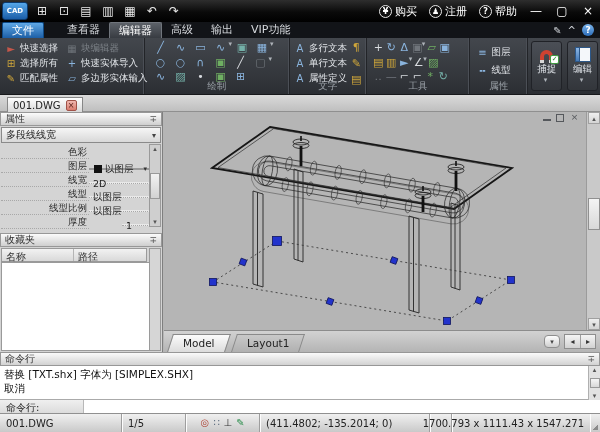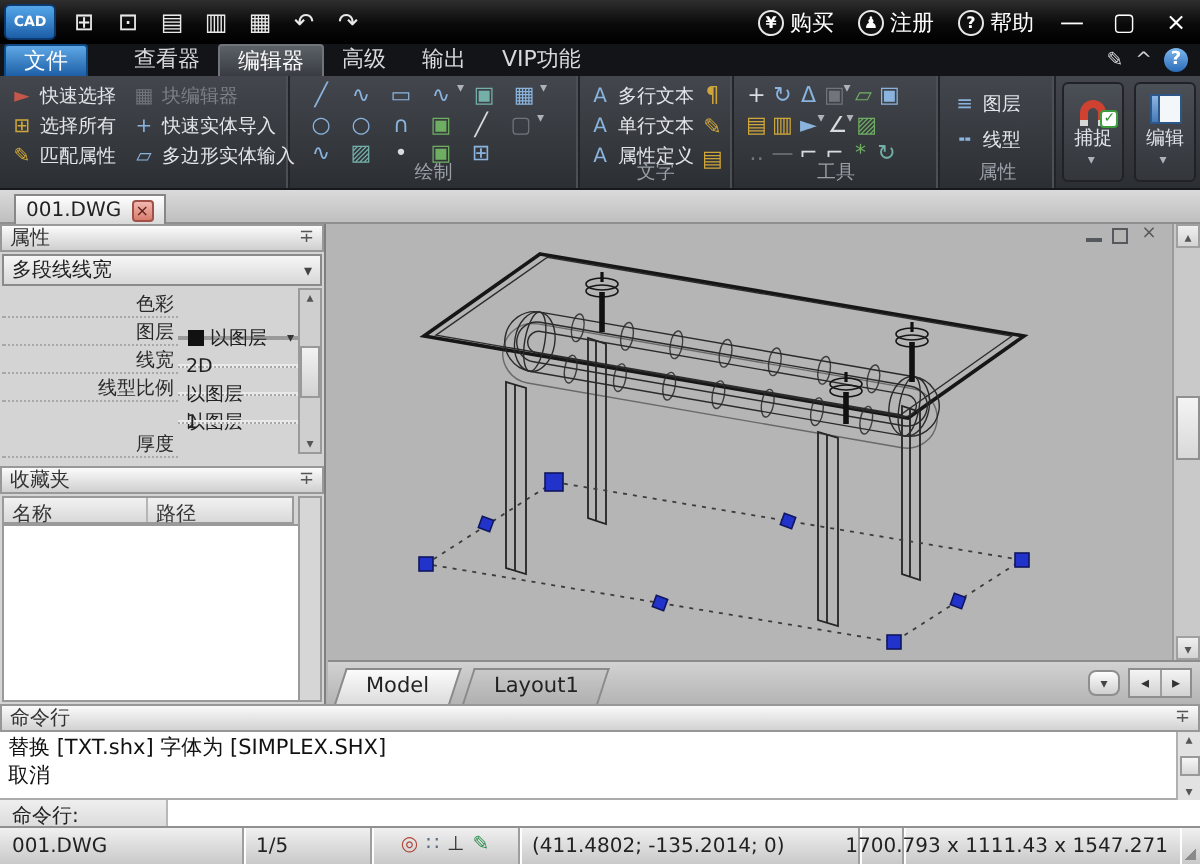--- a/index.html
+++ b/index.html
@@ -385,21 +385,21 @@
     <div class="val">2D</div>
   </div>
   <div class="prow" style="top:61px;">
     <div class="lbl">线宽</div>
     <div class="val">以图层</div>
   </div>
   <div class="prow" style="top:75px;">
     <div class="lbl">线型</div>
     <div class="val">以图层</div>
   </div>
-  <div class="prow" style="top:75px;">
+  <div class="prow" style="top:89px;gap:33px;">
     <div class="lbl">线型比例</div>
     <div class="val">1</div>
   </div>
   <div class="prow" style="top:103px;">
     <div class="lbl">厚度</div>
     <div class="val">0</div>
   </div>
 
   <div class="pscroll">
     <span>▴</span>

